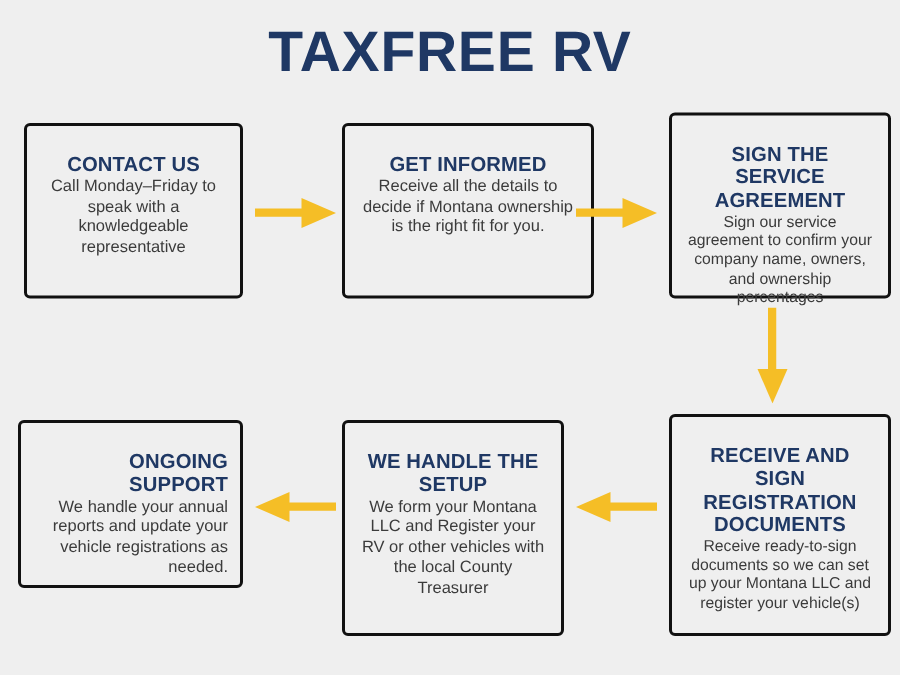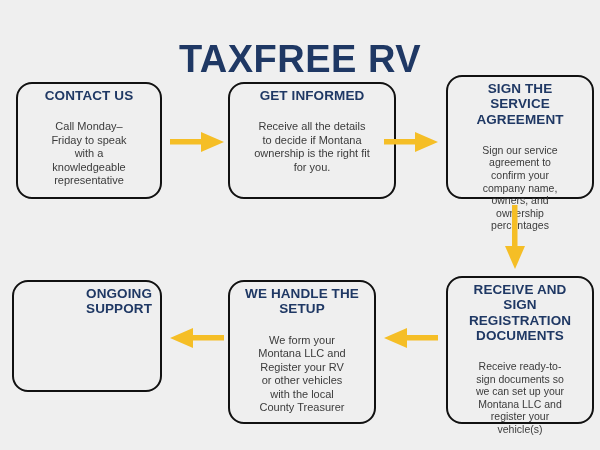--- a/index.html
+++ b/index.html
@@ -26,51 +26,50 @@
     position: absolute;
     left: 0;
     top: 16px;
     width: 600px;
     text-align: center;
     font-size: 38px;
     font-weight: bold;
     letter-spacing: 0.5px;
     color: #1f3864;
     line-height: 1.05;
-    margin-top: 24px;
   }
 
   
   .flow-box {
     position: absolute;
     box-sizing: border-box;
     border: 2.5px solid #111111;
-    border-radius: 16px;
+    border-radius: 4px;
     background: #efefef;
     display: flex;
     flex-direction: column;
     align-items: center;
     justify-content: flex-start;
-    padding: 4px 8px 8px 8px;
+    padding: 18px 8px 8px 8px;
     text-align: center;
   }
   .flow-box .box-title {
     color: #1f3864;
     font-weight: bold;
     font-size: 13.5px;
     line-height: 1.13;
     letter-spacing: 0.1px;
     margin: 0 0 1px 0;
     white-space: pre-line;
   }
   .flow-box .box-body {
     color: #3b3b3b;
     font-size: 11px;
     line-height: 1.23;
-    margin: 16px;
+    margin: 0;
     white-space: pre-line;
   }
 
   
   #box-contact-us        { left: 16px;  top: 82px;  width: 146px; height: 117px; }
   #box-get-informed      { left: 228px; top: 82px;  width: 168px; height: 117px; }
   #box-sign-agreement    { left: 446px; top: 75px;  width: 148px; height: 124px; }
   #box-receive-sign      { left: 446px; top: 276px; width: 148px; height: 148px; }
   #box-we-handle-setup   { left: 228px; top: 280px; width: 148px; height: 144px; }
   #box-ongoing-support   { left: 12px;  top: 280px; width: 150px; height: 112px; text-align: right; }
@@ -115,20 +114,21 @@
     <div class="box-body">Receive ready-to-sign documents so we can set up your Montana LLC and register your vehicle(s)</div>
   </div>
 
   <div class="flow-box" id="box-we-handle-setup">
     <div class="box-title">WE HANDLE THE SETUP</div>
     <div class="box-body">We form your Montana LLC and Register your RV or other vehicles with the local County Treasurer</div>
   </div>
 
   <div class="flow-box" id="box-ongoing-support">
     <div class="box-title">ONGOING SUPPORT</div>
+    <div class="box-body">We handle your annual reports and update your vehicle registrations as needed.</div>
   </div>
 
   <div class="arrow" id="arrow-contact-to-informed">
     <svg width="54" height="22" viewBox="0 0 54 22">
       <rect x="0" y="8" width="36" height="5.5" fill="#f5be26"></rect>
       <polygon points="31,1 54,11 31,21" fill="#f5be26"></polygon>
     </svg>
   </div>
 
   <div class="arrow" id="arrow-informed-to-sign">

